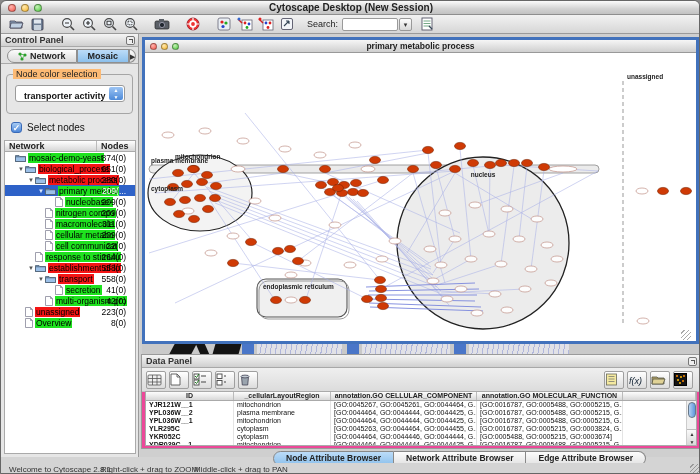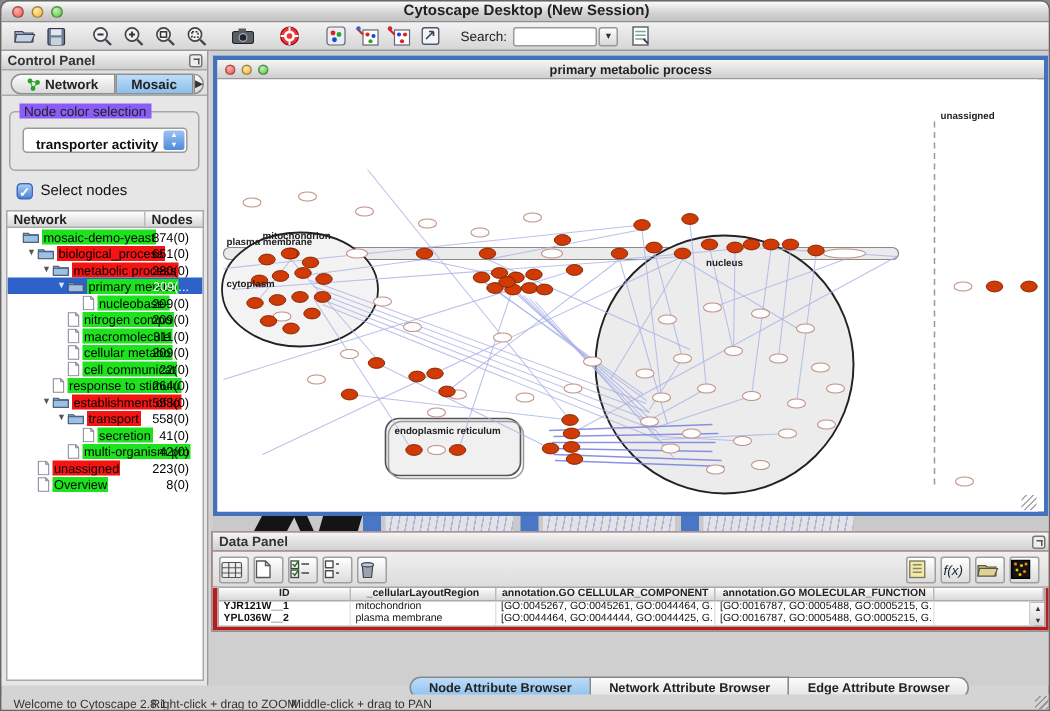--- a/index.html
+++ b/index.html
@@ -36,21 +36,21 @@
   .cpanel { position:absolute; left:0; top:33px; width:138px; height:423px; background:#e6e6e6; border-right:1px solid #9a9a9a; }
   .panel-head { height:13px; background:linear-gradient(#f5f5f5,#cfcfcf); border-bottom:1px solid #a8a8a8; font-size:9px; font-weight:bold; color:#333; padding:1px 4px; position:relative; }
   .float-ico { position:absolute; right:3px; top:2px; width:9px; height:9px; border:1px solid #777; border-radius:2px; background:#eee; }
   .float-ico:after{ content:""; position:absolute; left:2px; top:2px; width:3px; height:3px; border-top:1px solid #555; border-right:1px solid #555; }
   .cp-tabs { display:flex; align-items:flex-end; height:17px; padding:2px 3px 0 6px; border-bottom:1px solid #aaa; background:#e0e0e0; }
   .cp-tab { height:14px; padding:0 10px; font-size:9px; font-weight:bold; color:#222; border:1px solid #8f8f8f; background:linear-gradient(#fcfcfc,#dadada); display:flex; align-items:center; gap:3px; }
   .cp-tab.first { border-radius:7px 0 0 7px; }
   .cp-tab.sel { background:linear-gradient(#bcdcf8,#8cc0ec); }
   .cp-tab-arrow { height:14px; width:14px; border:1px solid #8f8f8f; border-radius:0 7px 7px 0; background:linear-gradient(#fcfcfc,#dadada); font-size:7px; color:#333; text-align:center; line-height:13px; }
   .groupbox { position:absolute; left:5px; top:40px; width:127px; height:40px; border:1px solid #a5a5a5; border-radius:4px; }
-  .groupbox .legend { position:absolute; left:6px; top:-6px; background:#8b5cf6; padding:0 3px; font-size:9px; color:#222; }
+  .groupbox .legend { position:absolute; left:6px; top:-6px; background:#fdba74; padding:0 3px; font-size:9px; color:#222; }
   .combo { position:absolute; left:8px; top:10px; width:110px; height:17px; background:#fff; border:1px solid #9a9a9a; border-radius:3px; font-size:9px; font-weight:bold; color:#111; display:flex; align-items:flex-end; padding-left:8px; }
   .combo .stepper { position:absolute; right:1px; top:1px; bottom:1px; width:14px; border-radius:2px; background:linear-gradient(#9cc4f4,#4d8ad8); color:#fff; font-size:5px; line-height:7px; text-align:center; }
   .checkrow { position:absolute; left:10px; top:88px; display:flex; align-items:center; gap:5px; }
   .checkbox { width:11px; height:11px; border-radius:3px; background:linear-gradient(#a8ccf4,#4c86d8); border:1px solid #3a6ab8; color:#fff; font-size:9px; line-height:10px; text-align:center; font-weight:bold; }
   .checklabel { font-size:10px; color:#111; }
   .tree-head { position:absolute; left:3px; top:106px; width:132px; height:12px; display:flex; background:linear-gradient(#ffffff,#d6d6d6); border:1px solid #aaa; font-size:9px; font-weight:bold; color:#222; }
   .tree-head .c1 { width:92px; padding-left:4px; border-right:1px solid #bbb; }
   .tree-head .c2 { flex:1; padding-left:4px; }
   .tree { position:absolute; left:3px; top:118px; width:132px; bottom:3px; background:#fff; border:1px solid #aaa; border-top:none; overflow:hidden; }
   .trow { height:11px; display:flex; align-items:center; white-space:nowrap; position:relative; }
@@ -70,21 +70,21 @@
   .netbar .title { position:absolute; left:0; right:0; top:1px; text-align:center; font-size:8.5px; font-weight:bold; color:#222; }
   .canvas { position:absolute; left:0; top:13px; width:547px; height:288px; background:#fff; overflow:hidden; }
   .grip { position:absolute; width:10px; height:10px;
     background:repeating-linear-gradient(135deg,transparent 0 2px,#aaa 2px 3px); }
   
   .sliver { position:absolute; left:2px; top:310px; width:557px; height:10px; background:#c9c9c9; overflow:hidden; }
   .sliver .dark { position:absolute; background:#141414; top:0; height:10px; }
   .sliver .blue { position:absolute; background:#4a76c8; top:0; height:10px; width:12px; }
   .sliver .lines { position:absolute; top:0; height:10px; background:repeating-linear-gradient(100deg,#e8e8ee 0 4px,#aab2e0 4px 5px); opacity:.8; }
   
-  .dpanel { position:absolute; left:1px; top:320px; width:560px; height:67px; background:#b91c1c; border:1px solid #9a9a9a; }
+  .dpanel { position:absolute; left:1px; top:320px; width:560px; height:95px; background:#ec4899; border:1px solid #9a9a9a; }
   .dp-toolbar { height:24px; display:flex; align-items:center; padding:0 4px; position:relative; border-bottom:1px solid #c0c0c0; background:linear-gradient(#efefef,#dcdcdc); }
   .dp-btn { width:20px; height:18px; border:1px solid #9f9f9f; border-radius:2px; background:linear-gradient(#fff,#dcdcdc); margin-right:3px; display:flex; align-items:center; justify-content:flex-start; }
   .dp-right { position:absolute; right:4px; display:flex; }
   .dtable { position:absolute; left:3px; top:36px; right:3px; bottom:2px; background:#fff; border:1px solid #aaa; overflow:hidden; }
   .dhead { display:flex; height:9px; background:linear-gradient(#fdfdfd,#d8d8d8); border-bottom:1px solid #aaa; font-size:7px; font-weight:bold; color:#222; }
   .dhead div { border-right:1px solid #bbb; text-align:center; overflow:hidden; white-space:nowrap; }
   .drow { display:flex; height:8px; font-size:7px; color:#111; }
   .drow div { border-right:1px solid #e4e4e4; overflow:hidden; white-space:nowrap; padding-left:3px; }
   .c-id{width:88px; font-weight:bold;} .c-reg{width:97px;} .c-comp{width:146px;} .c-func{width:146px;} .c-x{flex:1;}
   .vscroll { position:absolute; right:0; top:9px; bottom:0; width:10px; background:#f0f0f0; border-left:1px solid #ccc; }

